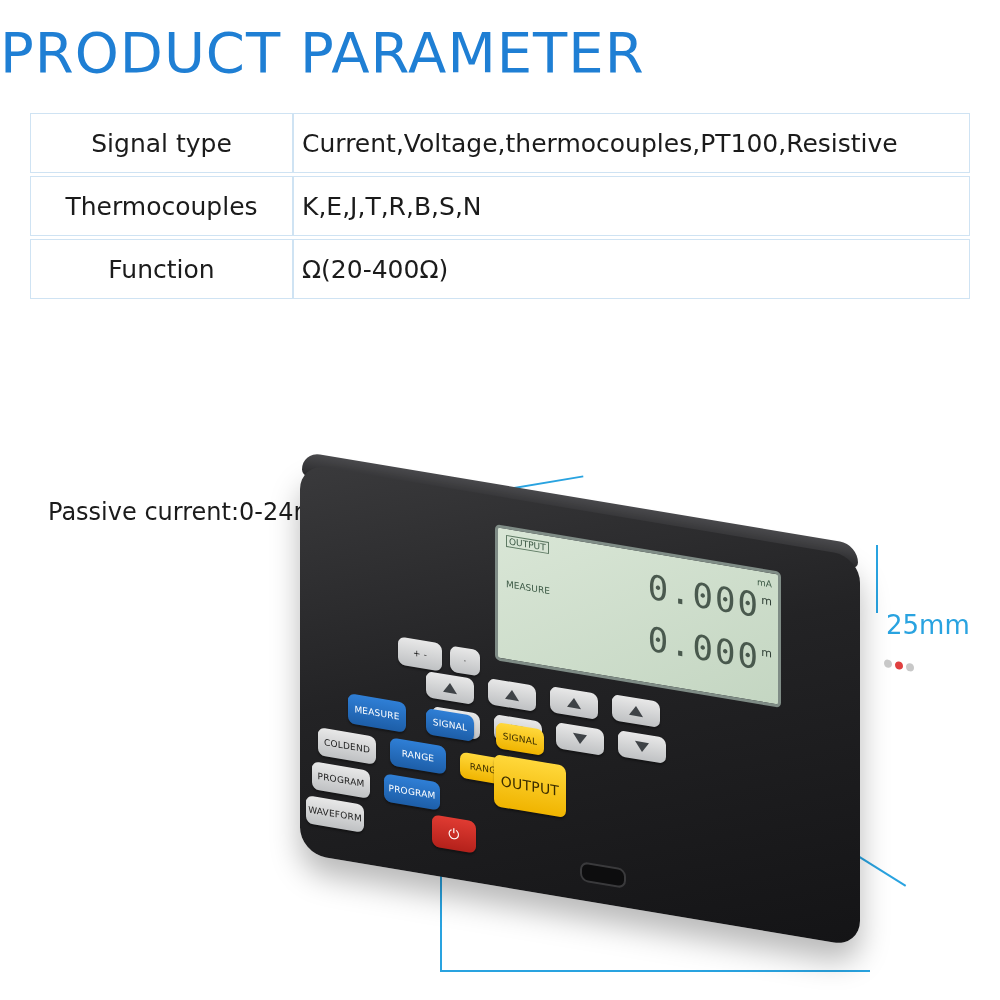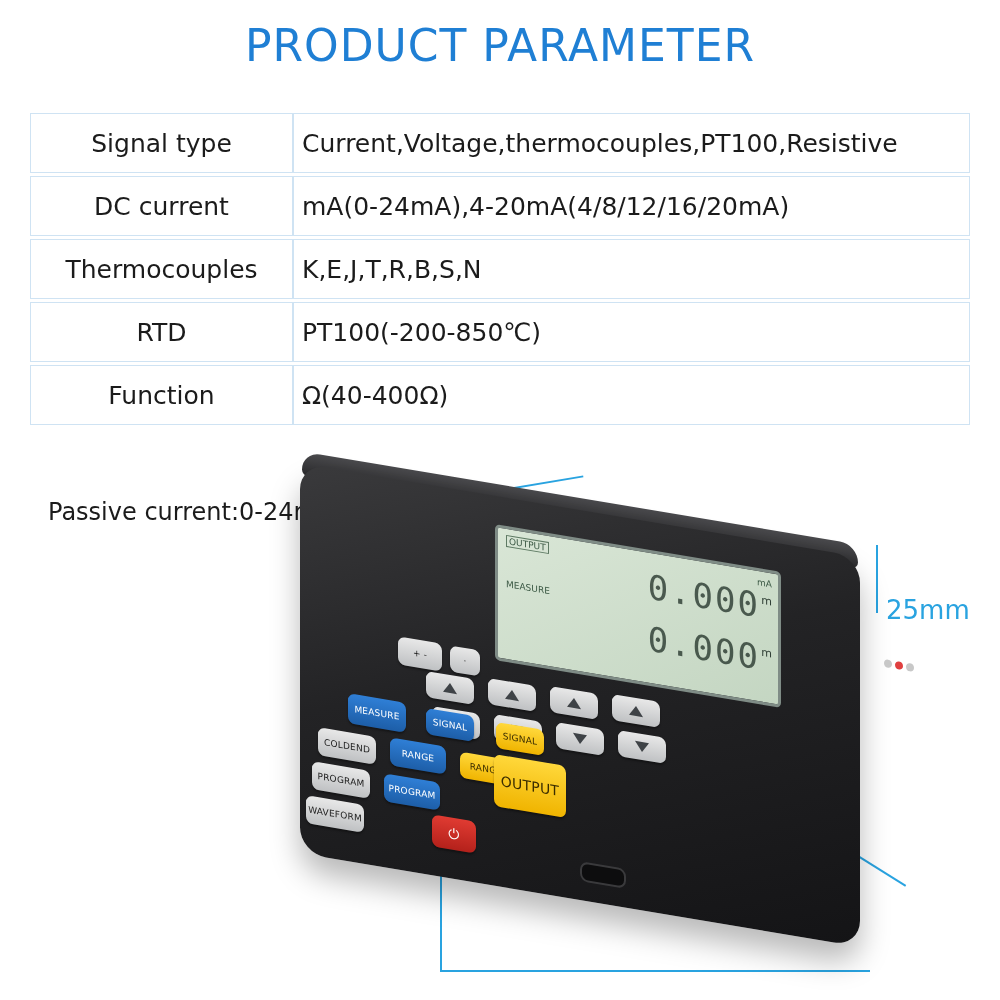--- a/index.html
+++ b/index.html
@@ -8,22 +8,22 @@
     background:#ffffff;
     font-family:"DejaVu Sans", sans-serif;
     color:#1b1b1b;
     overflow:hidden;
     position:relative;
   }
   
   .title{
     position:absolute;
     top:20px;left:0;width:1000px;
-    text-align:center;
-    font-size:44px;
+    text-align:left;
+    font-size:56px;
     letter-spacing:1px;
     color:#1f7fd4;
     font-weight:400;
     font-family:"DejaVu Sans", sans-serif;
   }
   
   .spec-table{
     position:absolute;
     top:110px;left:30px;
     width:940px;
@@ -156,50 +156,42 @@
 
 <div class="title">PRODUCT PARAMETER</div>
 
 <table class="spec-table">
   <tbody>
     <tr>
       <td class="spec-label">Signal type</td>
       <td class="spec-value">Current,Voltage,thermocouples,PT100,Resistive</td>
     </tr>
     <tr>
-      <td class="spec-label">DC current</td>
-      <td class="spec-value">mA(0-24mA),4-20mA(4/8/12/16/20mA)</td>
-    </tr>
-    <tr>
       <td class="spec-label">Thermocouples</td>
       <td class="spec-value">K,E,J,T,R,B,S,N</td>
     </tr>
     <tr>
-      <td class="spec-label">RTD</td>
-      <td class="spec-value">PT100(-200-850℃)</td>
-    </tr>
-    <tr>
       <td class="spec-label">Function</td>
-      <td class="spec-value">Ω(40-400Ω)</td>
+      <td class="spec-value">Ω(20-400Ω)</td>
     </tr>
   </tbody>
 </table>
 
 <div class="notes">
   <div>Passive current:0-24mA</div>
 </div>
 
 <div class="device-wrap">
 
   <div class="dim-line" style="left:55px;top:26px;width:250px;height:2px;transform:rotate(-9.5deg);"></div>
   <div class="dim-line" style="left:55px;top:10px;width:2px;height:32px;"></div>
   <div class="dim-label" style="left:148px;top:18px;">70mm</div>
 
   <div class="dim-line" style="left:596px;top:75px;width:2px;height:68px;"></div>
-  <div class="dim-label" style="left:606px;top:125px;">25mm</div>
+  <div class="dim-label" style="left:606px;top:140px;">25mm</div>
 
   <div class="dim-line" style="left:330px;top:330px;width:320px;height:2px;transform:rotate(32deg);"></div>
   <div class="dim-label" style="left:390px;top:310px;transform:rotate(32deg);">110mm</div>
 
   <div class="dim-line" style="left:160px;top:500px;width:430px;height:2px;"></div>
   <div class="dim-line" style="left:160px;top:300px;width:2px;height:200px;"></div>
 
   <div class="device-top-edge"></div>
   <div class="device-body"></div>
 

